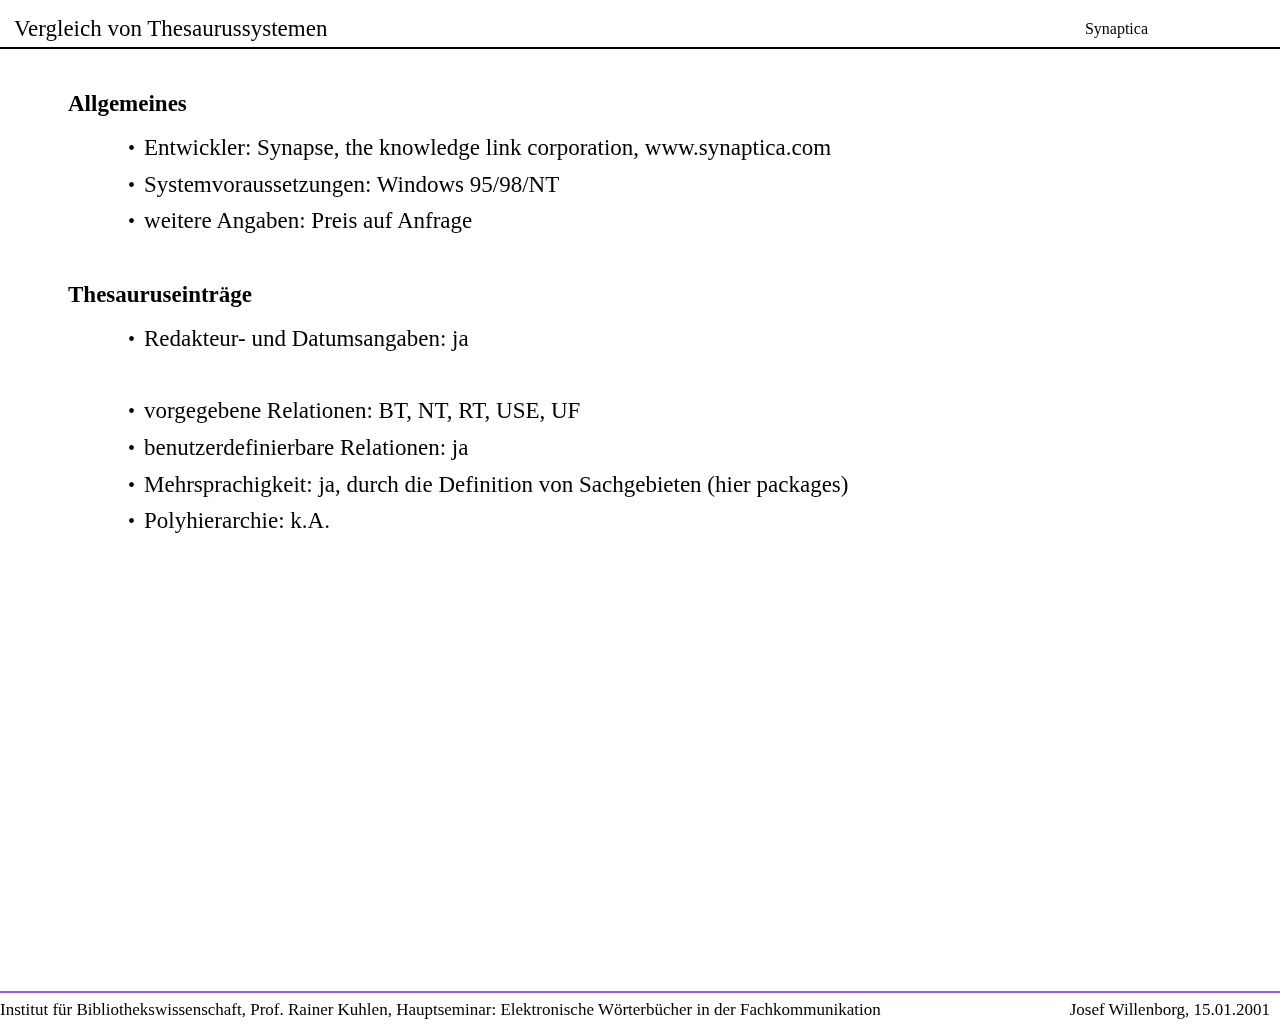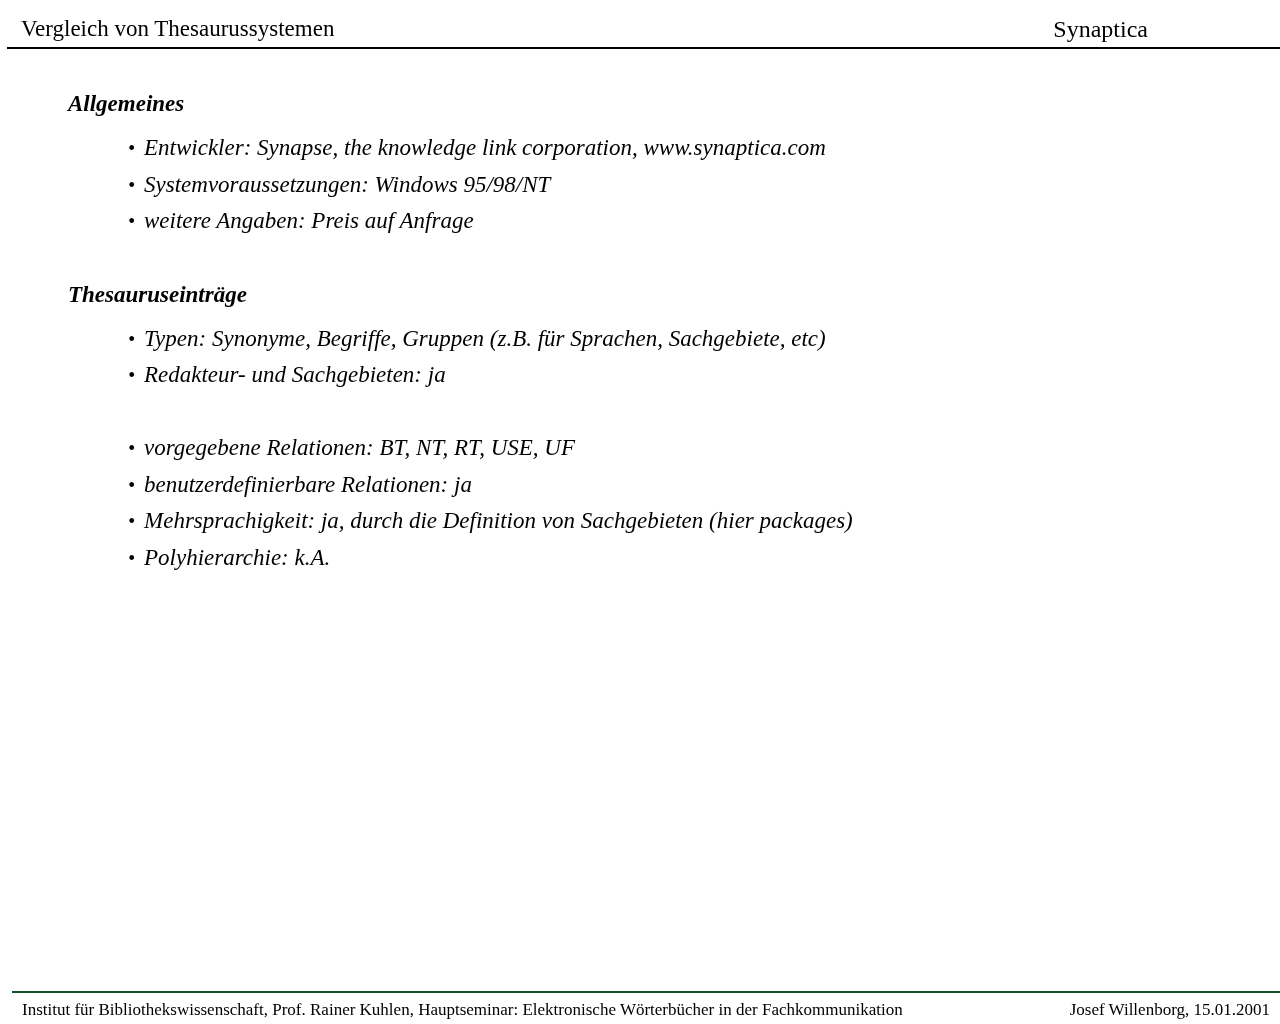--- a/index.html
+++ b/index.html
@@ -11,47 +11,46 @@
     width: 1280px;
     height: 1024px;
     position: relative;
     overflow: hidden;
     font-family: "Liberation Serif", "DejaVu Serif", serif;
     color: #000000;
   }
   
   .slide-header {
     position: absolute;
-    top: 0; left: 7px; right: 0;
+    top: 0; left: 0; right: 0;
     height: 43px;
     border-bottom: 2px solid #000000;
     display: flex;
     justify-content: space-between;
     align-items: flex-end;
     padding: 0 132px 4px 14px;
     box-sizing: content-box;
   }
   .header-left {
     font-size: 23px;
     line-height: 28px;
     white-space: nowrap;
   }
   .header-right {
-    font-size: 24px;
+    font-size: 16px;
     line-height: 28px;
     white-space: nowrap;
     font-family: Liberation Serif, serif;
   }
   
   .slide-body {
     position: absolute;
     top: 85px;
     left: 68px;
     right: 30px;
-    font-style: italic;
   }
   .section + .section {
     margin-top: 36px;
   }
   .section-title {
     font-size: 23px;
     font-weight: bold;
     line-height: 37px;
     margin: 0;
   }
@@ -66,27 +65,27 @@
     white-space: nowrap;
   }
   .bullet-marker {
     display: inline-block;
     margin-right: 9px;
     font-size: 20px;
   }
   
   .slide-footer {
     position: absolute;
-    bottom: 0; left: 12px; right: 0;
+    bottom: 0; left: 0; right: 0;
     height: 29px;
-    border-top: 2px solid #14532d;
+    border-top: 2px solid #8b5cf6;
     display: flex;
     justify-content: space-between;
     align-items: center;
-    padding: 2px 10px 0 10px;
+    padding: 2px 10px 0 0;
   }
   .footer-left, .footer-right {
     font-size: 17px;
     white-space: nowrap;
   }
 </style>
 </head>
 <body>
 
 <header class="slide-header">
@@ -101,22 +100,21 @@
     <ul class="bullet-list">
       <li><span class="bullet-marker">•</span><span>Entwickler: Synapse, the knowledge link corporation, www.synaptica.com</span></li>
       <li><span class="bullet-marker">•</span><span>Systemvoraussetzungen: Windows 95/98/NT</span></li>
       <li><span class="bullet-marker">•</span><span>weitere Angaben: Preis auf Anfrage</span></li>
     </ul>
   </section>
 
   <section class="section">
     <h2 class="section-title">Thesauruseinträge</h2>
     <ul class="bullet-list">
-      <li><span class="bullet-marker">•</span><span>Typen: Synonyme, Begriffe, Gruppen (z.B. für Sprachen, Sachgebiete, etc)</span></li>
-      <li><span class="bullet-marker">•</span><span>Redakteur- und Sachgebieten: ja</span></li>
+      <li><span class="bullet-marker">•</span><span>Redakteur- und Datumsangaben: ja</span></li>
     </ul>
   </section>
 
   <section class="section">
     <ul class="bullet-list">
       <li><span class="bullet-marker">•</span><span>vorgegebene Relationen: BT, NT, RT, USE, UF</span></li>
       <li><span class="bullet-marker">•</span><span>benutzerdefinierbare Relationen: ja</span></li>
       <li><span class="bullet-marker">•</span><span>Mehrsprachigkeit: ja, durch die Definition von Sachgebieten (hier packages)</span></li>
       <li><span class="bullet-marker">•</span><span>Polyhierarchie: k.A.</span></li>
     </ul>

